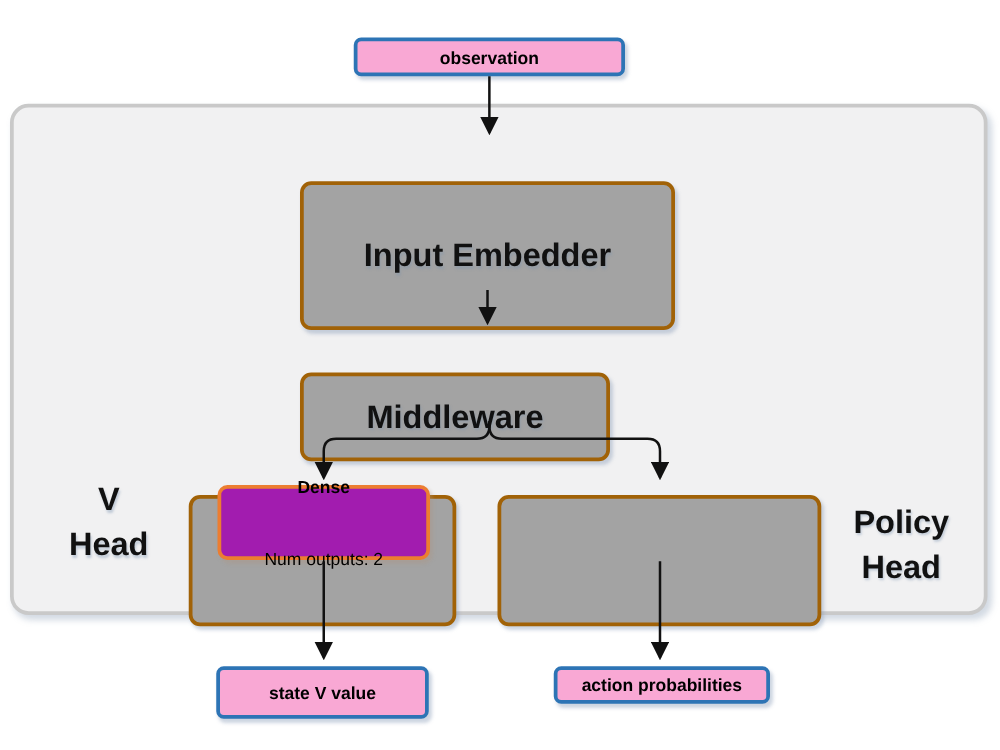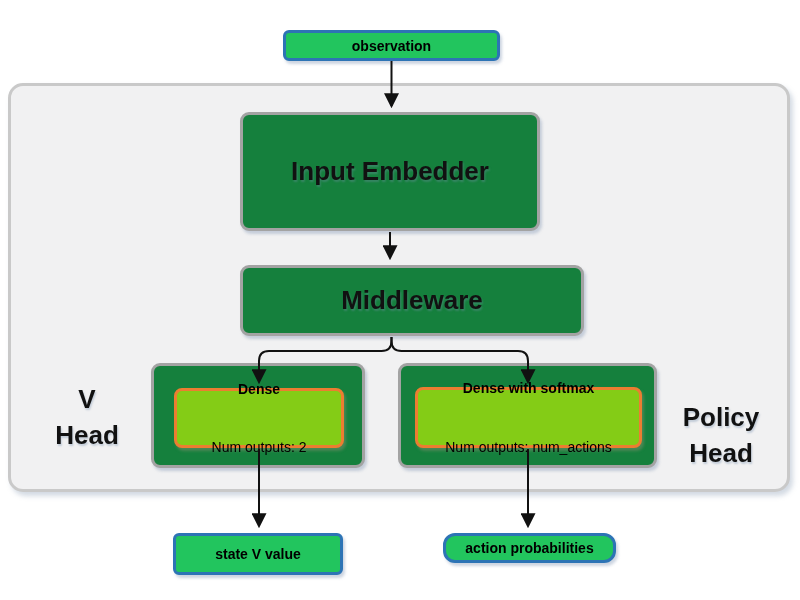--- a/index.html
+++ b/index.html
@@ -24,70 +24,71 @@
   .node {
     position: absolute;
     display: flex;
     align-items: center;
     justify-content: center;
     flex-direction: column;
     text-align: center;
     color: #000;
   }
   .blue {
-    background: #22c55e;
+    background: #f9a8d4;
     border: 3px solid #2d74b5;
     border-radius: 6px;
     font-weight: bold;
     font-size: 14px;
     box-shadow: 2px 3px 3px rgba(130,150,180,0.40);
   }
   .green {
-    background: #15803d;
-    border: 3px solid #a3a3a3;
+    background: #a3a3a3;
+    border: 3px solid #a16207;
     border-radius: 9px;
     box-shadow: 2px 3px 3px rgba(130,150,180,0.40);
+    margin-top: 33px;
   }
   .big-label {
     font-size: 26px;
     font-weight: bold;
     color: #111;
     text-shadow: 1px 2px 2px rgba(120,145,175,0.35);
   }
   .orange {
-    background: #84cc16;
+    background: #a21caf;
     border: 3px solid #ec7d31;
     border-radius: 8px;
     font-size: 14px;
     line-height: 1.45;
     box-shadow: 2px 3px 3px rgba(175,150,130,0.35);
     gap: 38px;
   }
   .orange .t { font-weight: bold; }
   .head-label {
     position: absolute;
     text-align: center;
     font-size: 26px;
     font-weight: bold;
     line-height: 36px;
     color: #111;
     text-shadow: 1px 2px 2px rgba(120,145,175,0.40);
   }
   
   .obs       { left: 283px; top: 30px;  width: 217px; height: 31px; }
   .embedder  { left: 240px; top: 112px; width: 300px; height: 119px; }
-  .middleware{ left: 240px; top: 265px; width: 344px; height: 71px; }
+  .middleware{ left: 240px; top: 265px; width: 248px; height: 71px; }
   .vhead-box { left: 151px; top: 363px; width: 214px; height: 105px; }
   .phead-box { left: 398px; top: 363px; width: 259px; height: 105px; }
   .vdense    { left: 174px; top: 388px; width: 170px; height: 60px; }
   .pdense    { left: 415px; top: 387px; width: 227px; height: 61px; }
   .vhead-lbl { left: 28px;  top: 381px; width: 118px; }
   .phead-lbl { left: 660px; top: 381px; width: 122px; margin-top: 18px; }
   .statev    { left: 173px; top: 533px; width: 170px; height: 42px; }
-  .actionp   { left: 443px; top: 533px; width: 173px; height: 30px; border-radius: 12px; }
+  .actionp   { left: 443px; top: 533px; width: 173px; height: 30px; }
   .arrows {
     position: absolute;
     left: 0; top: 0;
     pointer-events: none;
   }
   .arrows path {
     stroke: #111;
     stroke-width: 2;
     fill: none;
   }
@@ -115,24 +116,20 @@
   <div class="node orange vdense">
     <span class="t">Dense</span>
     <span>Num outputs: 2</span>
   </div>
   <div class="head-label vhead-lbl">
     <div>V</div>
     <div>Head</div>
   </div>
 
   <div class="node green phead-box"></div>
-  <div class="node orange pdense">
-    <span class="t">Dense with softmax</span>
-    <span>Num outputs: num_actions</span>
-  </div>
   <div class="head-label phead-lbl">
     <div>Policy</div>
     <div>Head</div>
   </div>
 
   <div class="node blue statev">
     <span>state V value</span>
   </div>
   <div class="node blue actionp">
     <span>action probabilities</span>

